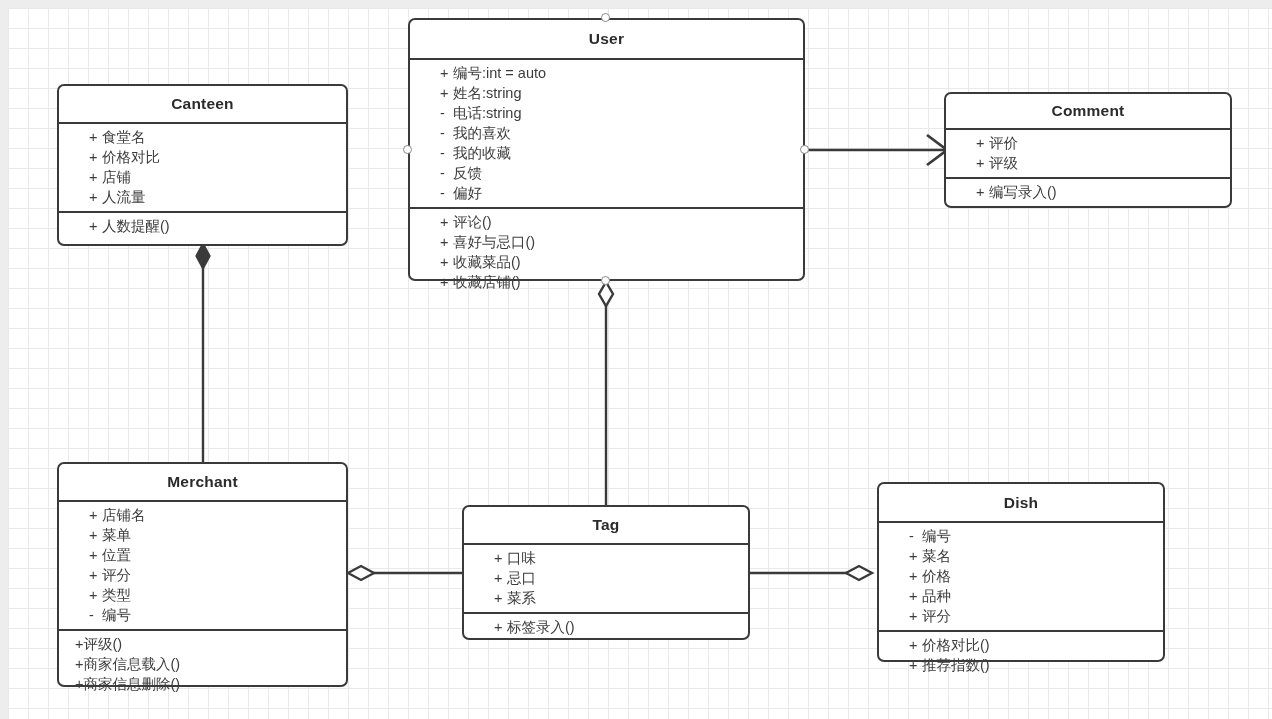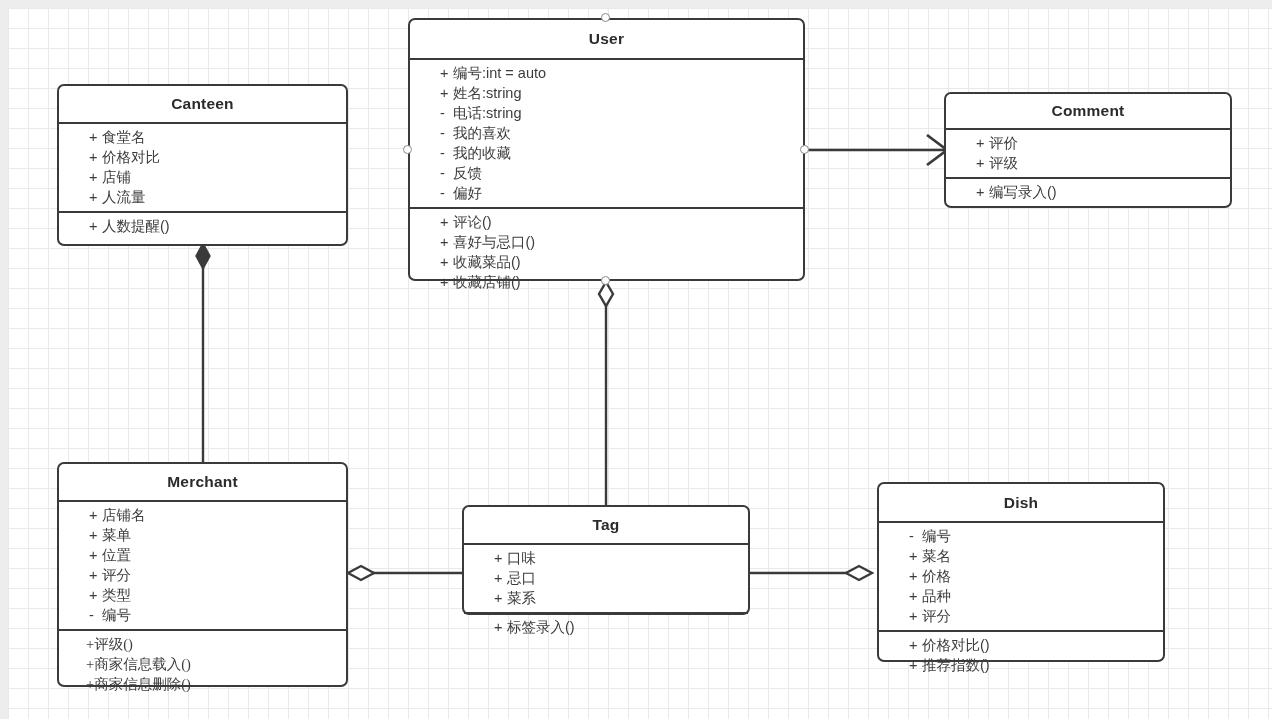--- a/index.html
+++ b/index.html
@@ -70,22 +70,21 @@
     line-height: 20px;
     color: #3c3c3c;
     padding-left: 30px;
     white-space: nowrap;
   }
   .cls-row .vis {
     display: inline-block;
     width: 13px;
   }
   .cls-row.tight {
-    padding-left: 27px;
-    font-family: Liberation Serif, serif;
+    padding-left: 16px;
   }
   .cls-row.tight .vis {
     width: auto;
   }
 
   
   .handle {
     position: absolute;
     width: 9px;
     height: 9px;
@@ -183,21 +182,21 @@
     <div class="cls-row"><span class="vis">-</span><span>编号</span></div>
   </div>
   <div class="cls-sep"></div>
   <div class="cls-sec">
     <div class="cls-row tight"><span class="vis">+</span><span>评级()</span></div>
     <div class="cls-row tight"><span class="vis">+</span><span>商家信息载入()</span></div>
     <div class="cls-row tight"><span class="vis">+</span><span>商家信息删除()</span></div>
   </div>
 </div>
 
-<div class="umlclass" style="left:462px; top:505px; width:288px; height:110px;">
+<div class="umlclass" style="left:462px; top:505px; width:288px; height:135px;">
   <div class="cls-title" style="height:36px;">Tag</div>
   <div class="cls-sep"></div>
   <div class="cls-sec">
     <div class="cls-row"><span class="vis">+</span><span>口味</span></div>
     <div class="cls-row"><span class="vis">+</span><span>忌口</span></div>
     <div class="cls-row"><span class="vis">+</span><span>菜系</span></div>
   </div>
   <div class="cls-sep"></div>
   <div class="cls-sec">
     <div class="cls-row"><span class="vis">+</span><span>标签录入()</span></div>

